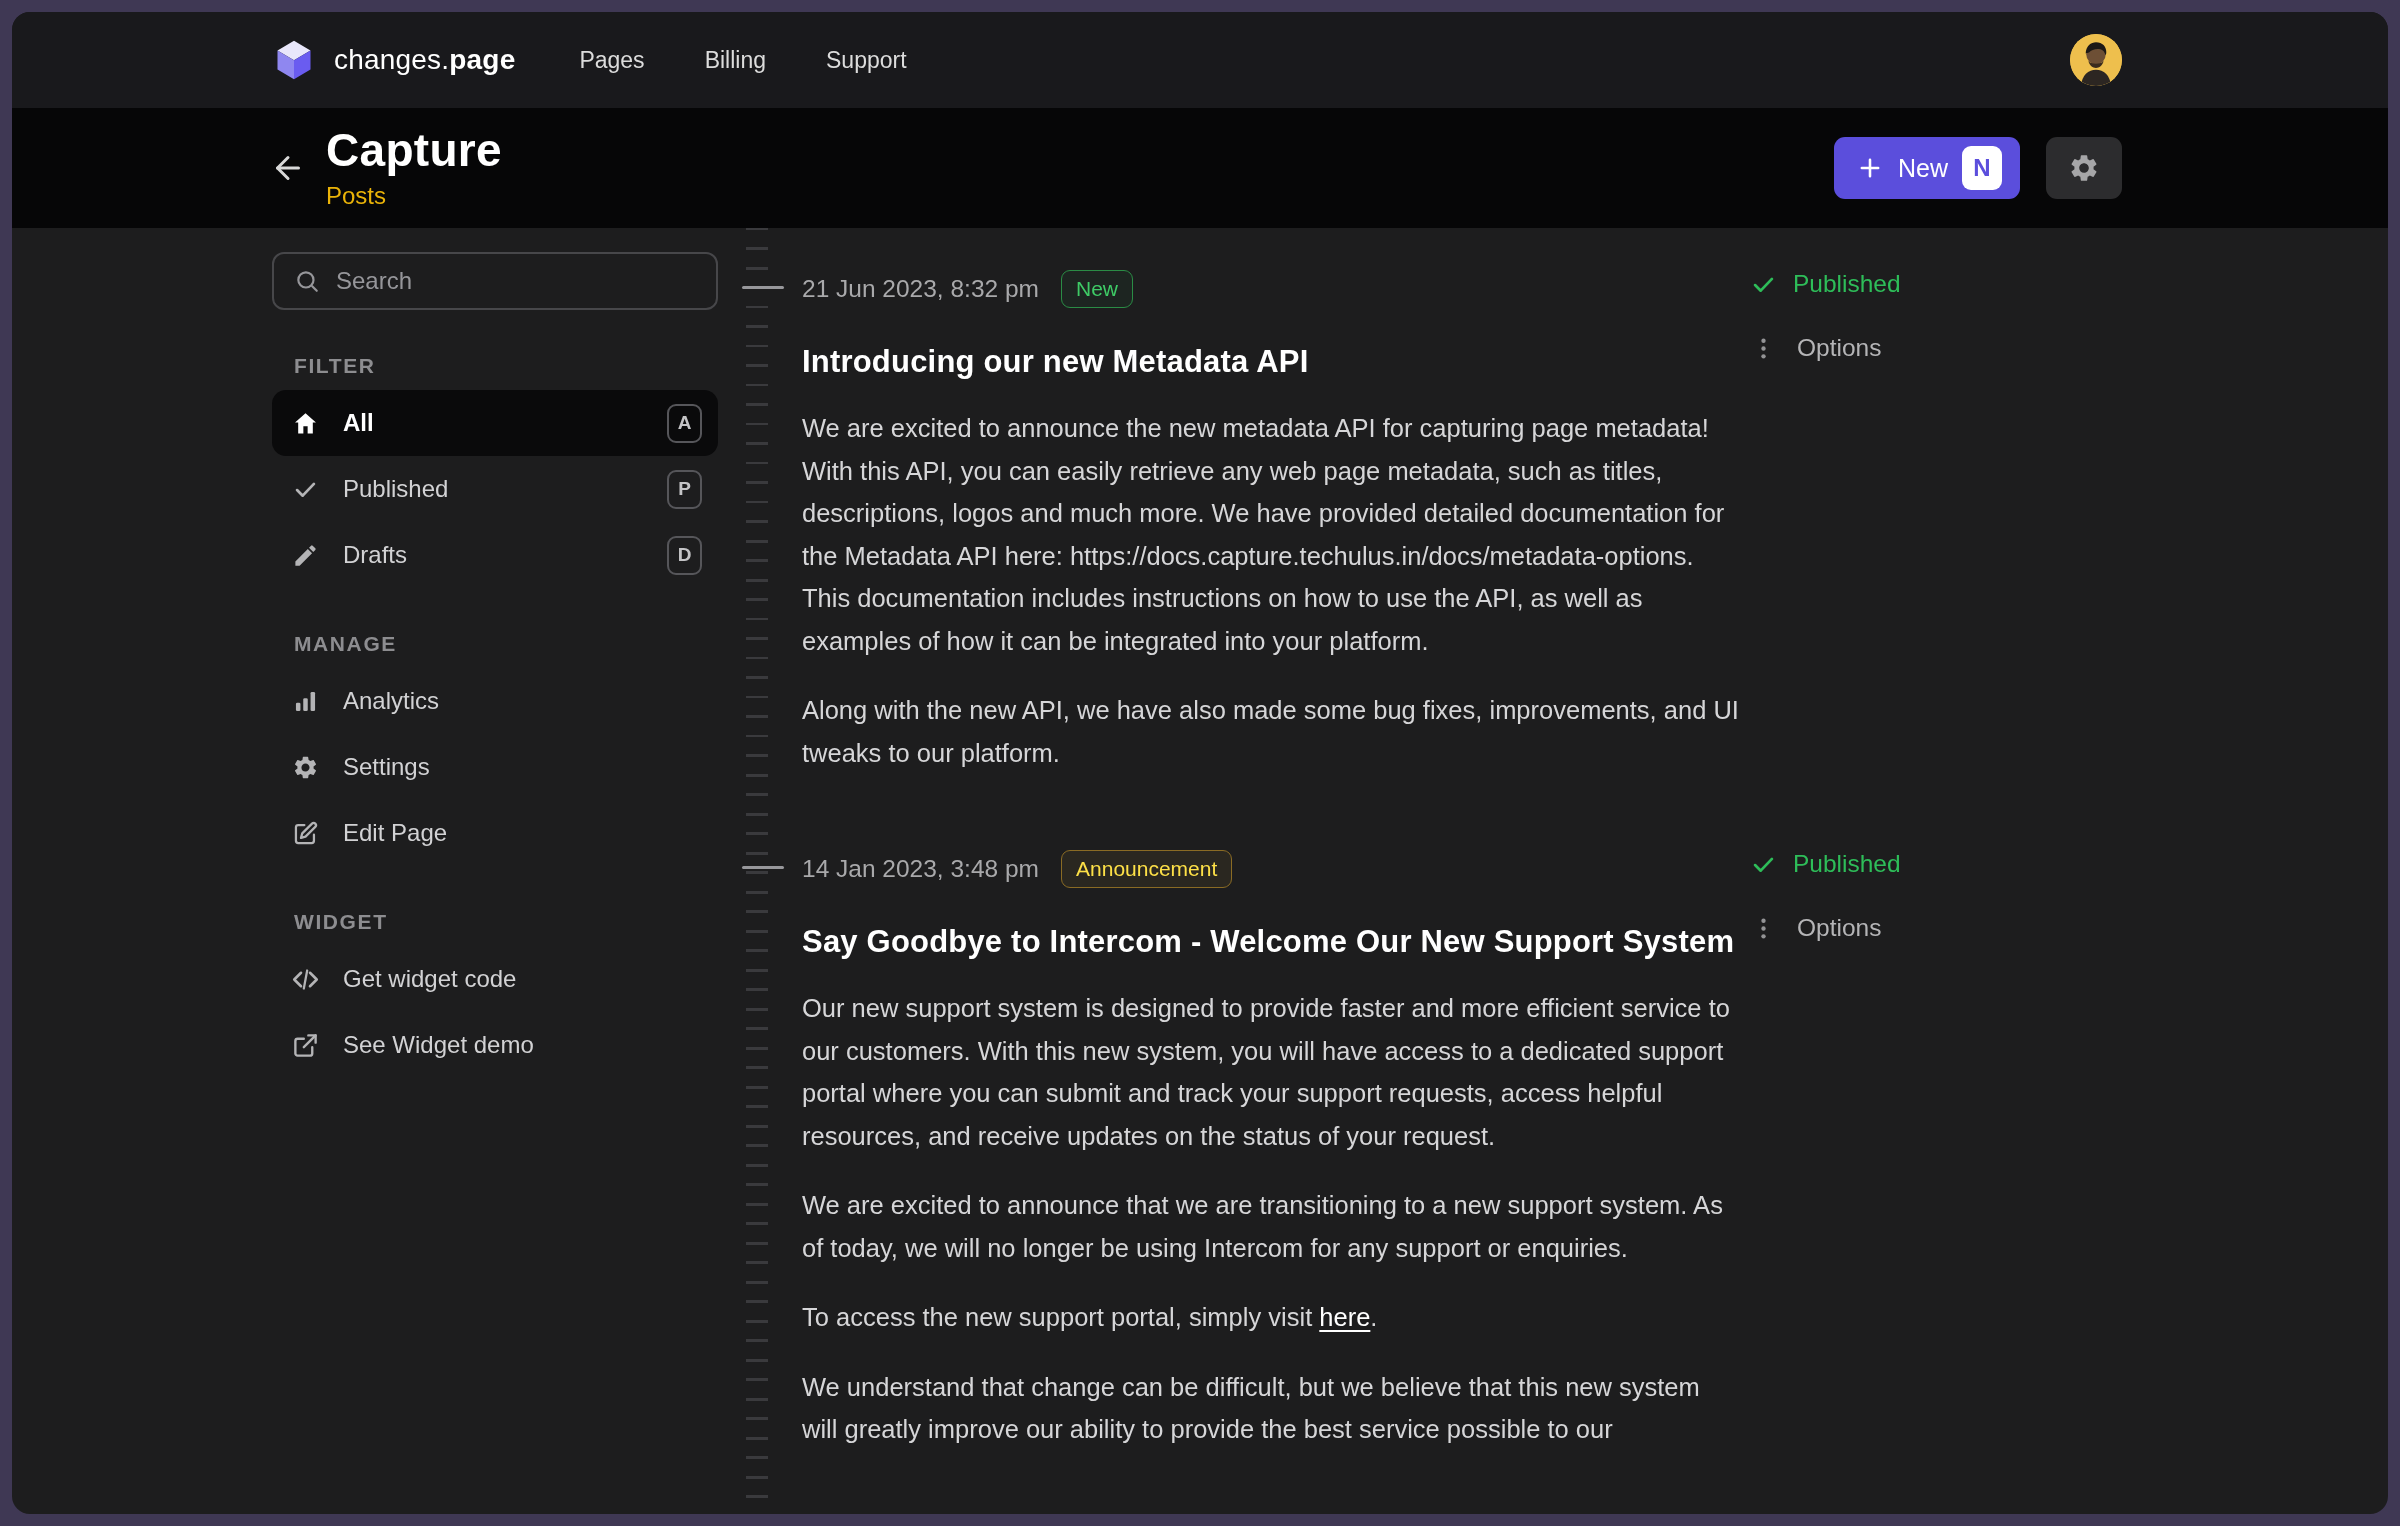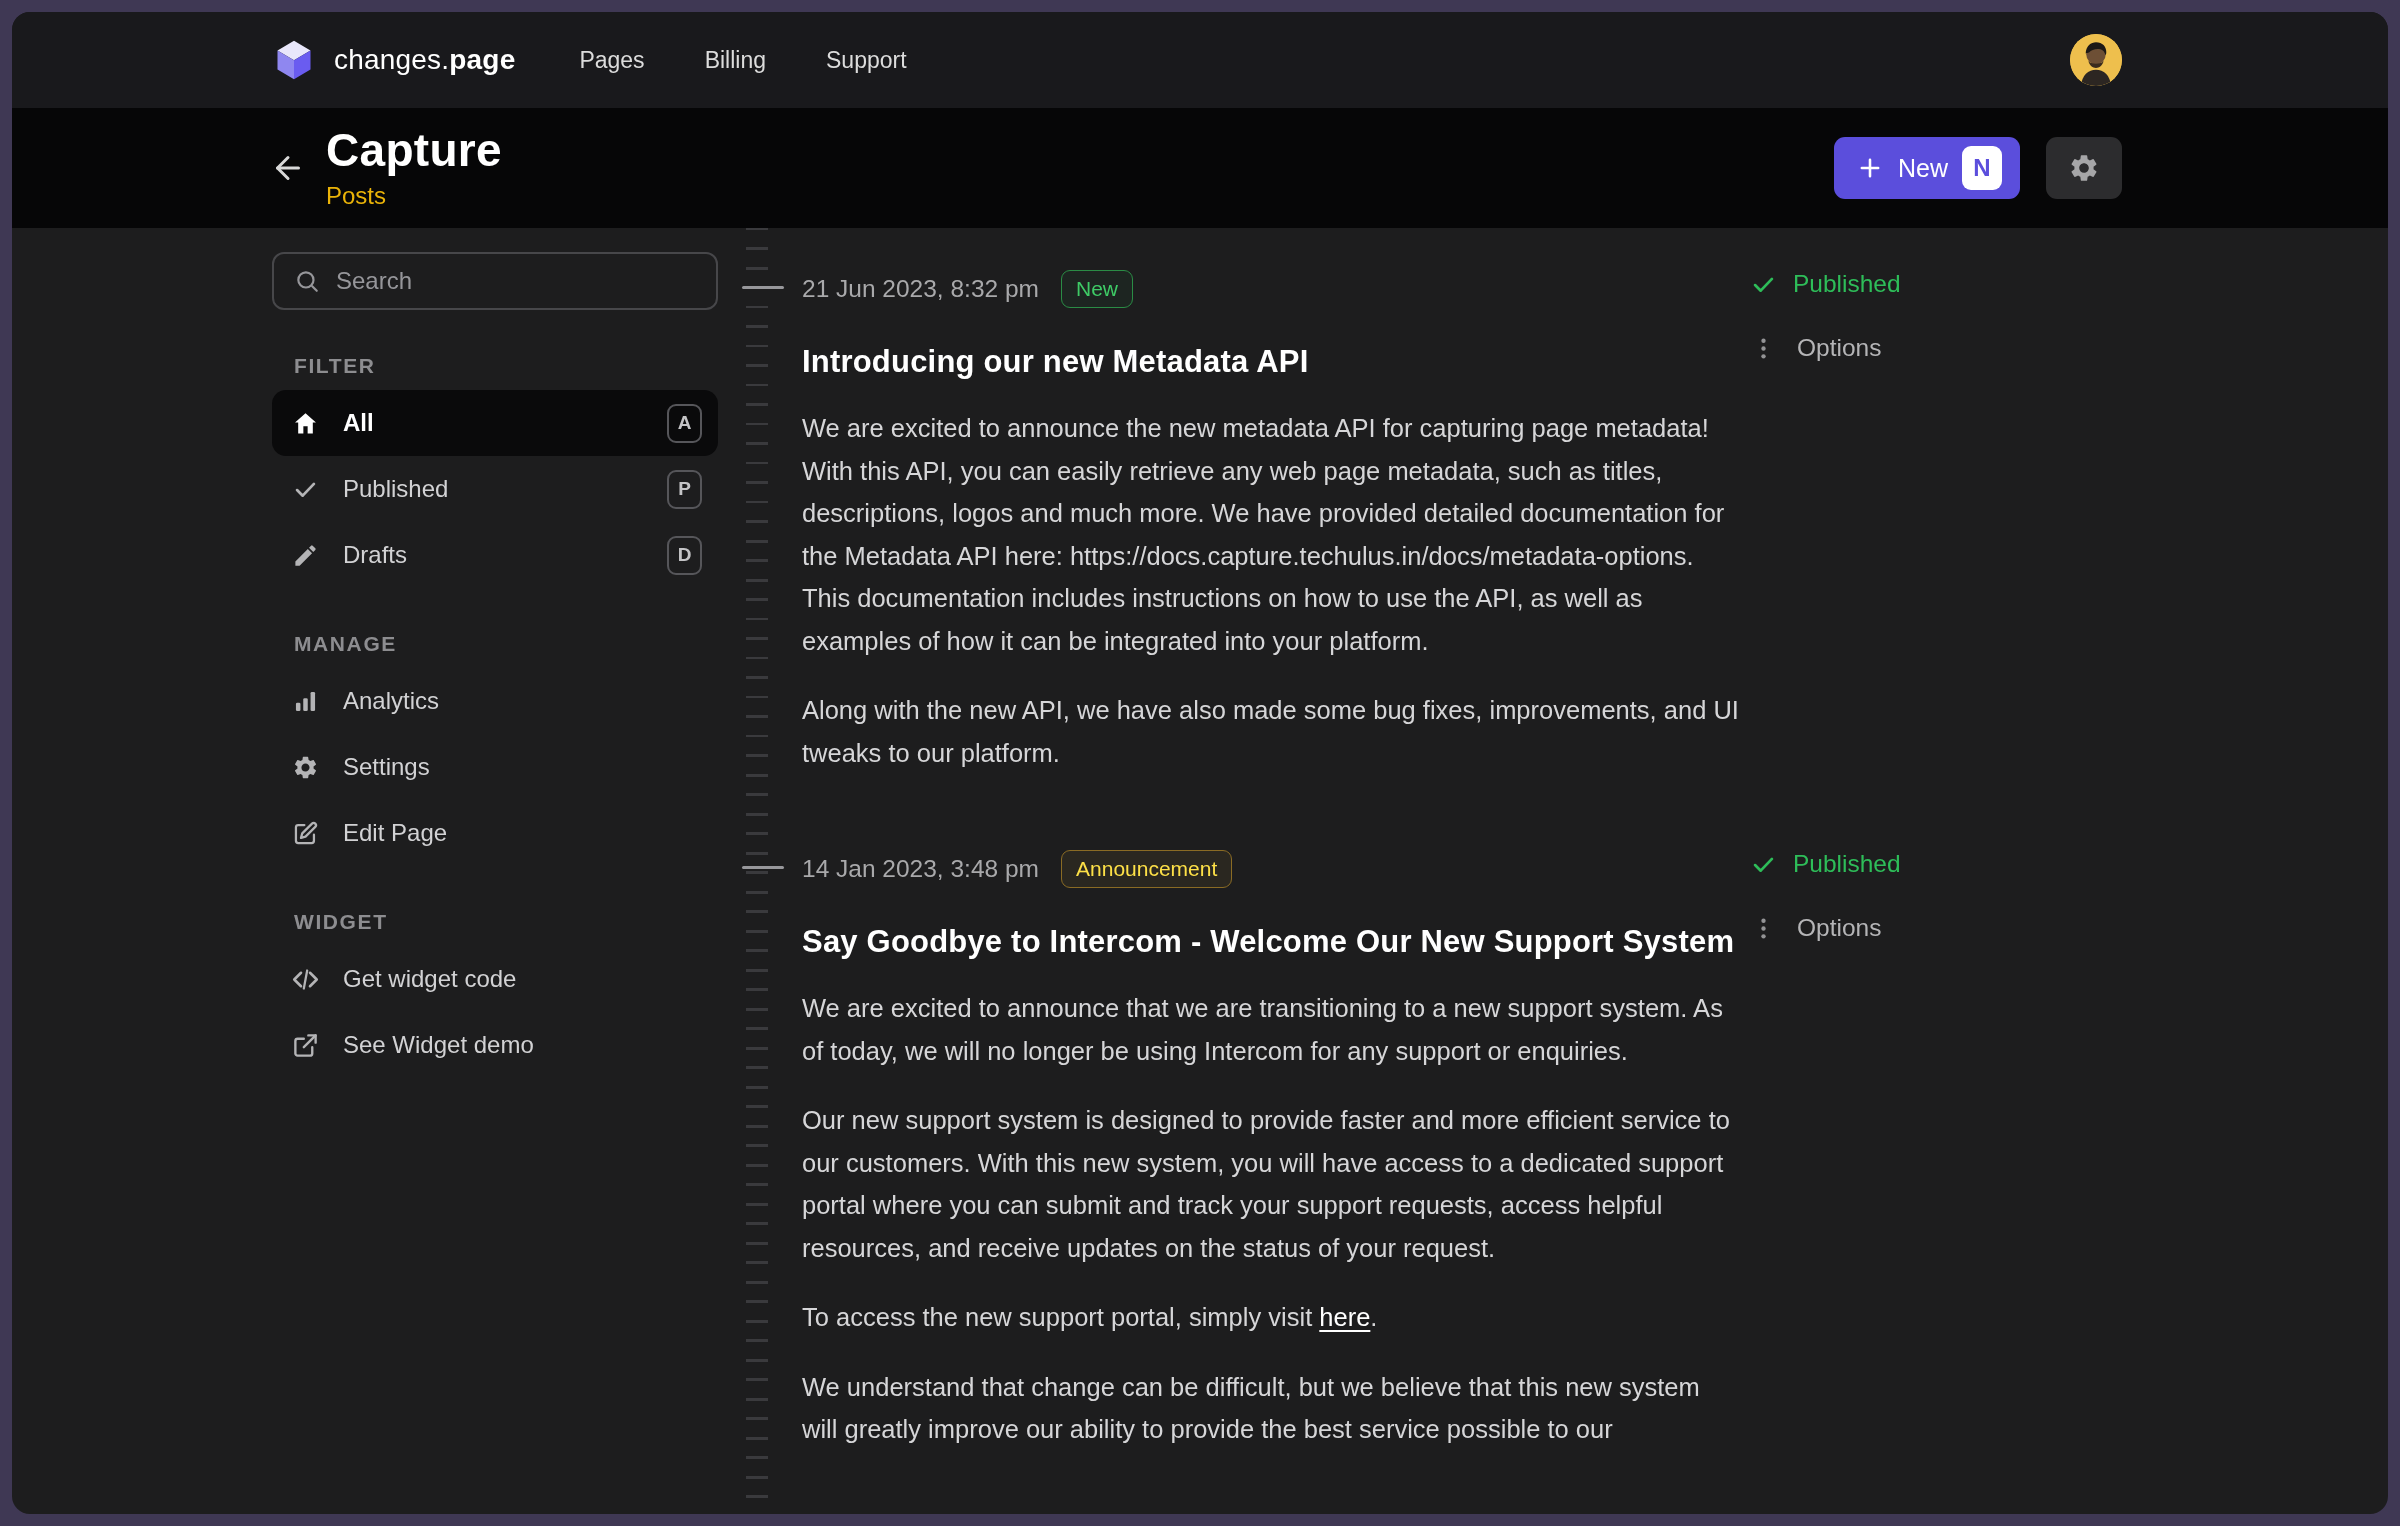--- a/index.html
+++ b/index.html
@@ -337,22 +337,22 @@
     </div>
   </article>
         <article class="post">
     <span class="tick"></span>
     <div class="post-meta">
       <span class="post-date">14 Jan 2023, 3:48 pm</span>
       <span class="badge badge--amber">Announcement</span>
     </div>
     <h2 class="post-title">Say Goodbye to Intercom - Welcome Our New Support System</h2>
     <div class="post-body">
+            <p>Our new support system is designed to provide faster and more efficient service to our customers. With this new system, you will have access to a dedicated support portal where you can submit and track your support requests, access helpful resources, and receive updates on the status of your request.</p>
             <p>We are excited to announce that we are transitioning to a new support system. As of today, we will no longer be using Intercom for any support or enquiries.</p>
-            <p>Our new support system is designed to provide faster and more efficient service to our customers. With this new system, you will have access to a dedicated support portal where you can submit and track your support requests, access helpful resources, and receive updates on the status of your request.</p>
             <p>To access the new support portal, simply visit <a>here</a>.</p>
             <p>We understand that change can be difficult, but we believe that this new system will greatly improve our ability to provide the best service possible to our</p>
           </div>
     <div class="post-status">
       <div class="status-row">
         <svg viewBox="0 0 24 24" fill="none" stroke="currentColor" stroke-width="2.4" stroke-linecap="round" stroke-linejoin="round">
                 <path d="M4.5 12.5l5 5L19.5 7"></path>
               </svg>
         <span class="status-label">Published</span>
       </div>

